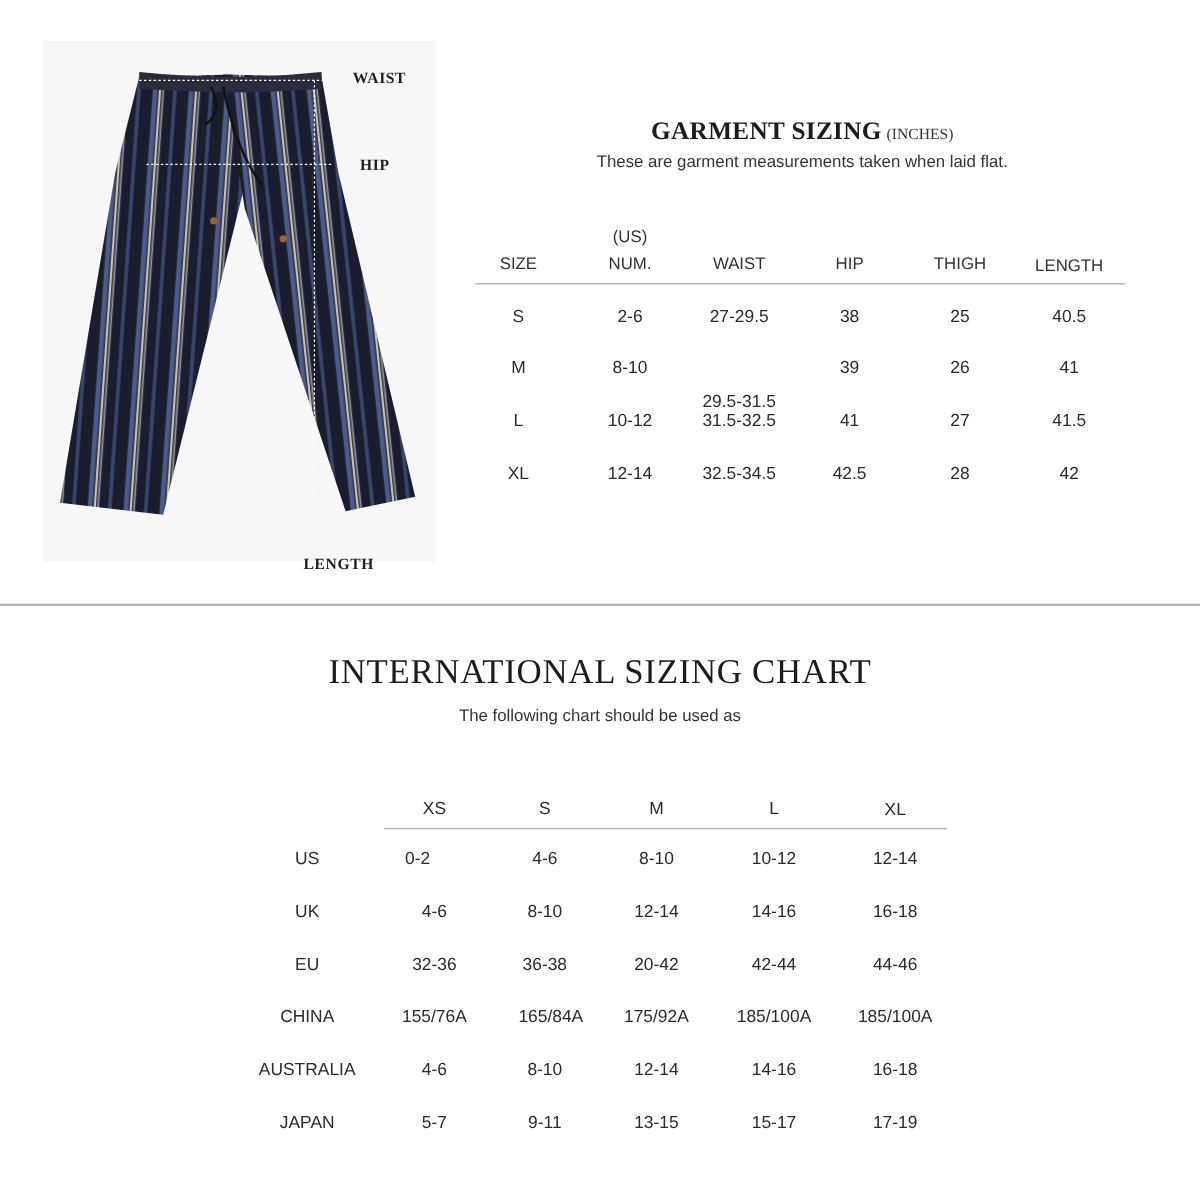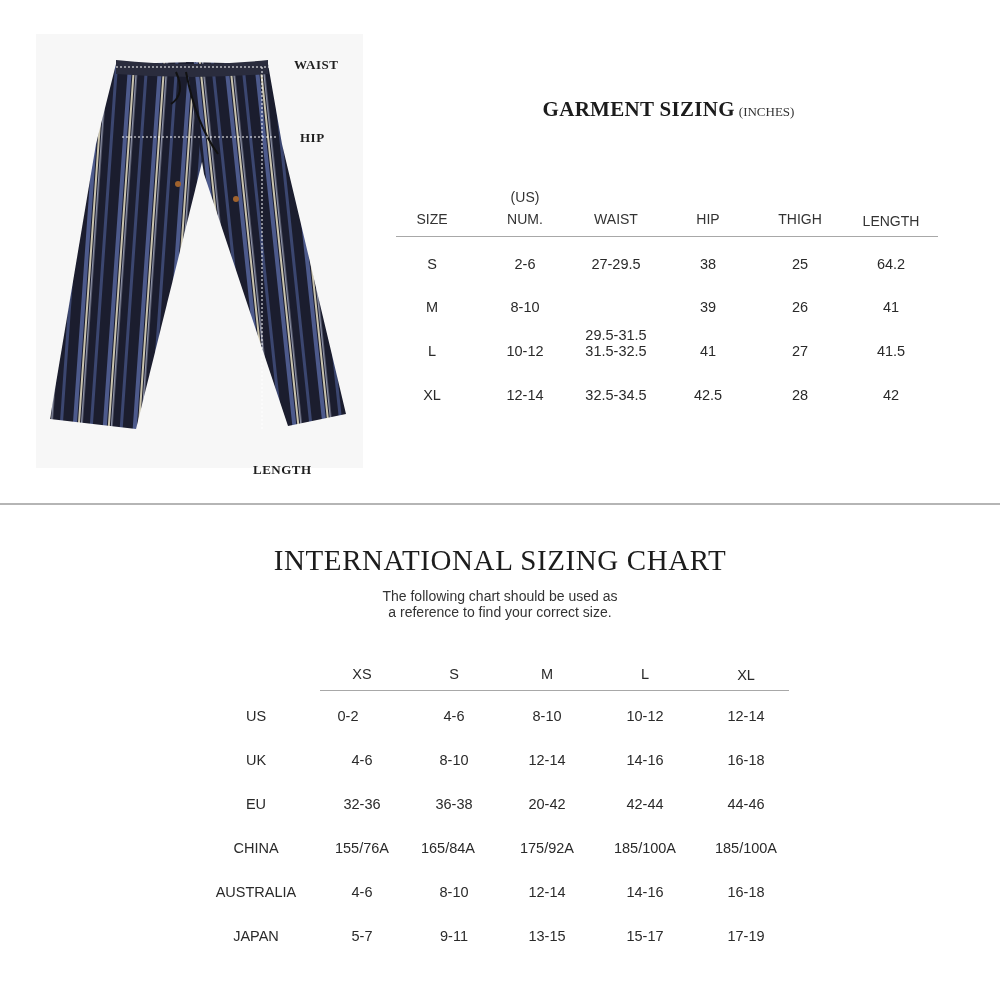--- a/index.html
+++ b/index.html
@@ -66,39 +66,40 @@
   </svg>
   <div class="measure-label" style="left:258px; top:23px;">WAIST</div>
   <div class="measure-label" style="left:264px; top:96px;">HIP</div>
   <div class="measure-label" style="left:217px; top:428px;">LENGTH</div>
 </div>
 
 <div class="garment-title">
   <span class="main">GARMENT SIZING</span><span class="unit">(INCHES)</span>
 </div>
 <div class="garment-sub">
+  <div>These are garment measurements taken when laid flat.</div>
 </div>
 
 <div class="g-head">
   <div class="g-col" style="left:36px; top:25px;">SIZE</div>
   <div class="g-col" style="left:129px; top:3px;">(US)</div>
   <div class="g-col" style="left:129px; top:25px;">NUM.</div>
   <div class="g-col" style="left:220px; top:25px;">WAIST</div>
   <div class="g-col" style="left:312px; top:25px;">HIP</div>
   <div class="g-col" style="left:404px; top:25px;">THIGH</div>
   <div class="g-col" style="left:495px; top:27px;">LENGTH</div>
 </div>
 
 <div class="g-row" style="top:256px;">
   <div class="g-cell" style="left:36px;">S</div>
   <div class="g-cell" style="left:129px;">2-6</div>
   <div class="g-cell" style="left:220px;">27-29.5</div>
   <div class="g-cell" style="left:312px;">38</div>
   <div class="g-cell" style="left:404px;">25</div>
-  <div class="g-cell" style="left:495px;">64.2</div>
+  <div class="g-cell" style="left:495px;">40.5</div>
 </div>
 <div class="g-row" style="top:299px;">
   <div class="g-cell" style="left:36px;">M</div>
   <div class="g-cell" style="left:129px;">8-10</div>
   <div class="g-cell" style="left:220px;margin-top:28px;">29.5-31.5</div>
   <div class="g-cell" style="left:312px;">39</div>
   <div class="g-cell" style="left:404px;">26</div>
   <div class="g-cell" style="left:495px;">41</div>
 </div>
 <div class="g-row" style="top:343px;">
@@ -116,21 +117,20 @@
   <div class="g-cell" style="left:312px;">42.5</div>
   <div class="g-cell" style="left:404px;">28</div>
   <div class="g-cell" style="left:495px;">42</div>
 </div>
 
 <div class="divider"></div>
 
 <div class="intl-title">INTERNATIONAL SIZING CHART</div>
 <div class="intl-sub">
   <div>The following chart should be used as</div>
-  <div>a reference to find your correct size.</div>
 </div>
 
 <div class="i-head">
   <div class="i-cell" style="left:42px; top:2px;">XS</div>
   <div class="i-cell" style="left:134px; top:2px;">S</div>
   <div class="i-cell" style="left:227px; top:2px;">M</div>
   <div class="i-cell" style="left:325px; top:2px;">L</div>
   <div class="i-cell" style="left:426px; top:3px;">XL</div>
 </div>
 
@@ -154,21 +154,21 @@
   <div class="i-cell" style="left:56px;">EU</div>
   <div class="i-cell" style="left:162px;">32-36</div>
   <div class="i-cell" style="left:254px;">36-38</div>
   <div class="i-cell" style="left:347px;">20-42</div>
   <div class="i-cell" style="left:445px;">42-44</div>
   <div class="i-cell" style="left:546px;">44-46</div>
 </div>
 <div class="i-row" style="top:840px;">
   <div class="i-cell" style="left:56px;">CHINA</div>
   <div class="i-cell" style="left:162px;">155/76A</div>
-  <div class="i-cell" style="left:248px;">165/84A</div>
+  <div class="i-cell" style="left:259px;">165/84A</div>
   <div class="i-cell" style="left:347px;">175/92A</div>
   <div class="i-cell" style="left:445px;">185/100A</div>
   <div class="i-cell" style="left:546px;">185/100A</div>
 </div>
 <div class="i-row" style="top:884px;">
   <div class="i-cell" style="left:56px;">AUSTRALIA</div>
   <div class="i-cell" style="left:162px;">4-6</div>
   <div class="i-cell" style="left:254px;">8-10</div>
   <div class="i-cell" style="left:347px;">12-14</div>
   <div class="i-cell" style="left:445px;">14-16</div>

